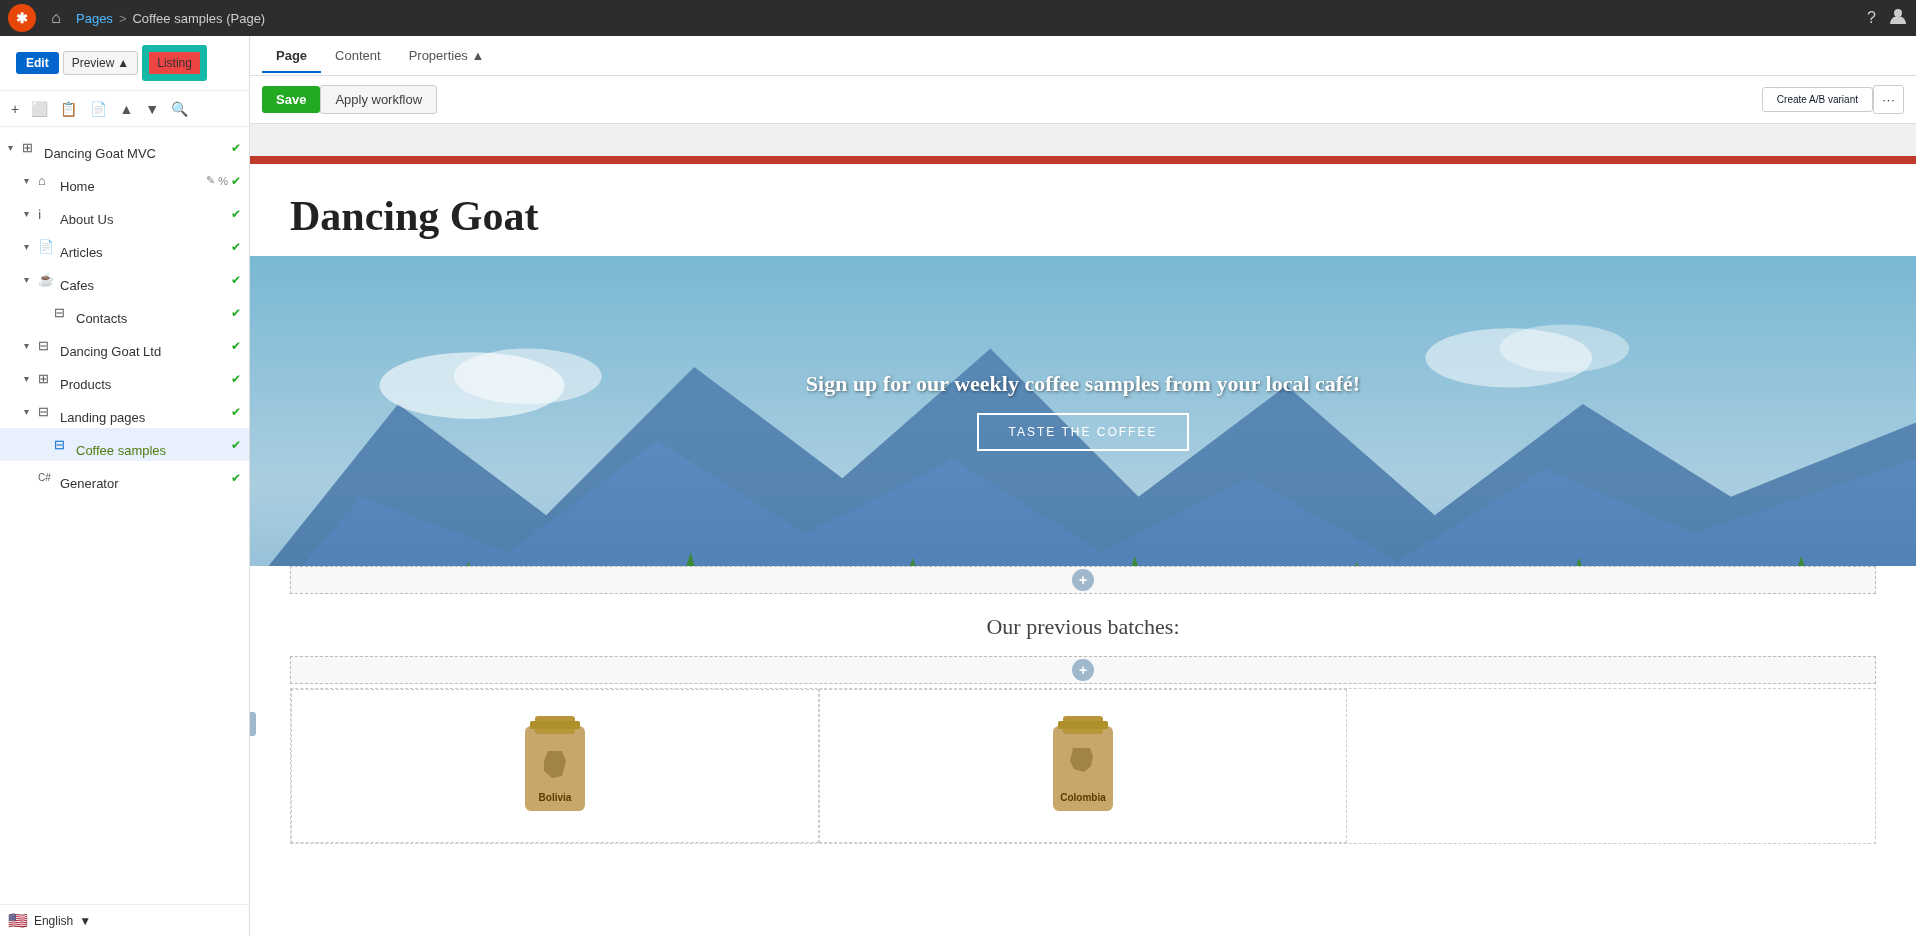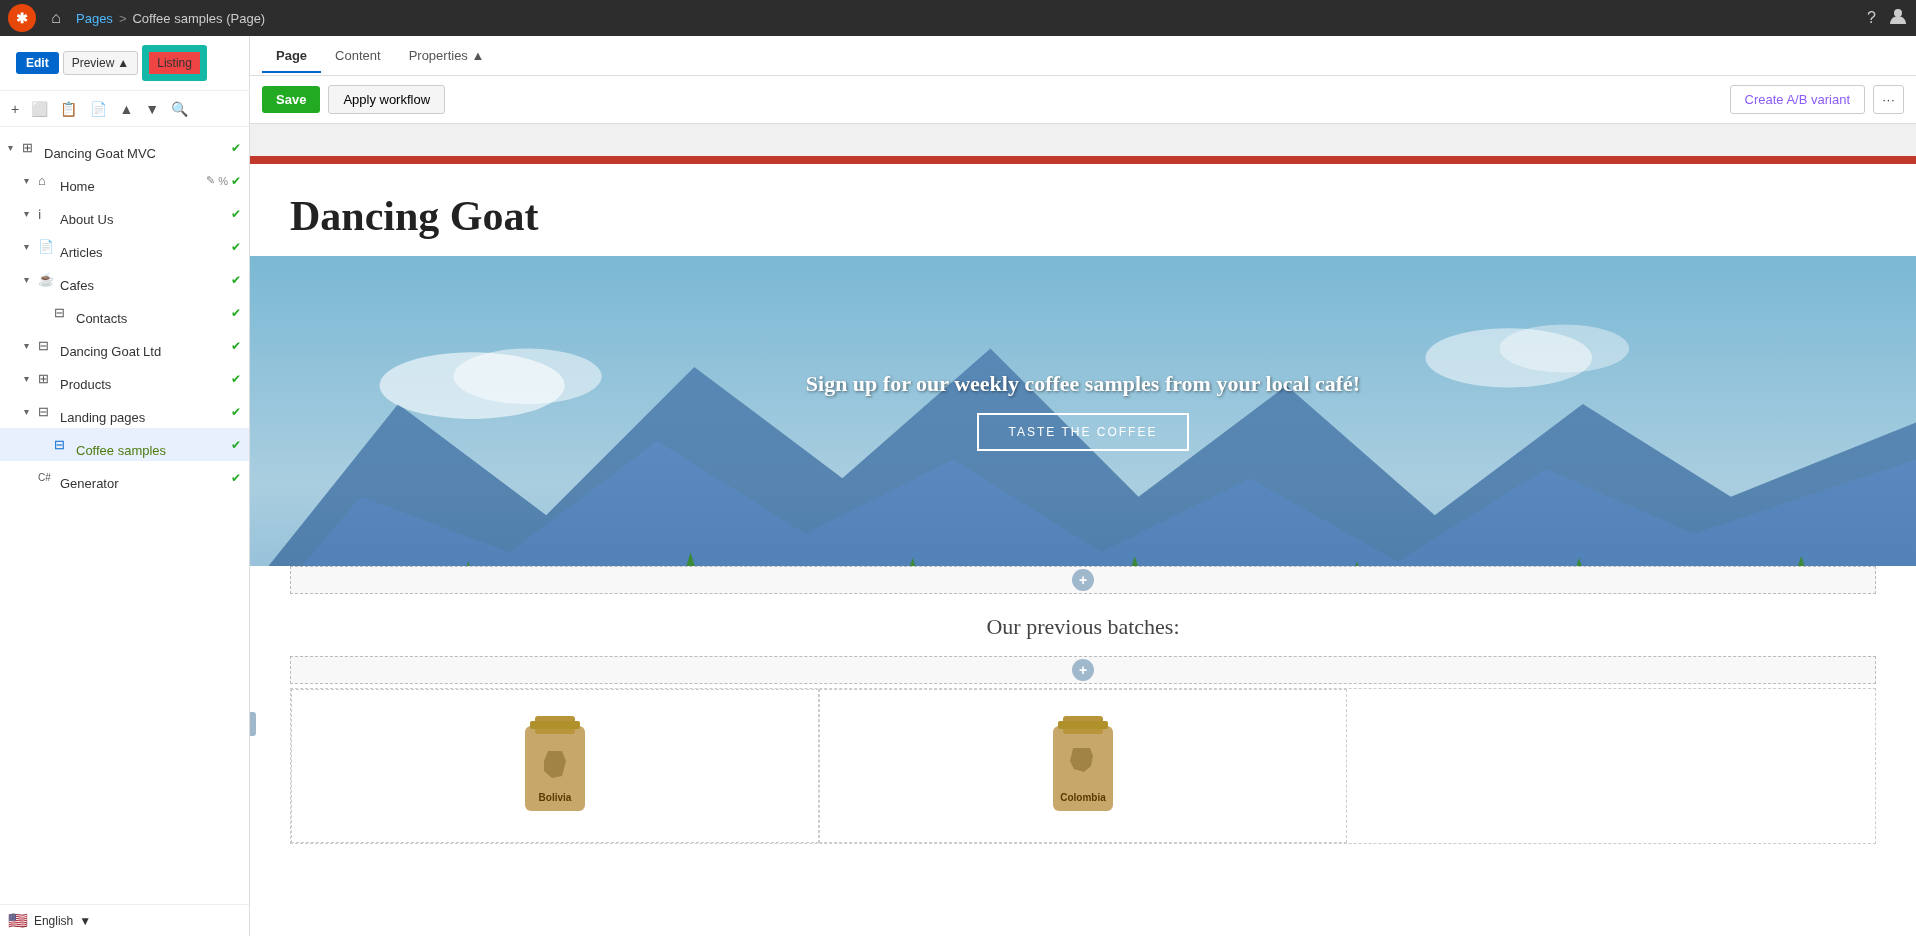--- a/index.html
+++ b/index.html
@@ -175,50 +175,49 @@
       font-weight: 600;
     }
 
     
     .action-bar {
       background: #fff;
       border-bottom: 1px solid #ddd;
       display: flex;
       align-items: center;
       padding: 8px 12px;
-      gap: 8px;
       height: 48px;
     }
     .save-btn {
       background: #22aa22;
       color: white;
       border: none;
       padding: 6px 14px;
       border-radius: 3px;
       font-size: 13px;
       cursor: pointer;
       font-weight: 600;
     }
     .workflow-btn {
       background: #f5f5f5;
-      color: #000000;
+      color: #404040;
       border: 1px solid #ccc;
       padding: 6px 14px;
       border-radius: 3px;
       font-size: 13px;
       cursor: pointer;
     }
     .ab-btn {
       margin-left: auto;
       background: #fff;
-      color: #8b5cf6;
+      color: #0f172a;
       border: 1px solid #ccc;
       padding: 6px 14px;
       border-radius: 3px;
-      font-size: 13px;
+      font-size: 10px;
       cursor: pointer;
     }
     .more-btn {
       background: #fff;
       color: #333;
       border: 1px solid #ccc;
       padding: 6px 8px;
       border-radius: 3px;
       font-size: 13px;
       cursor: pointer;

